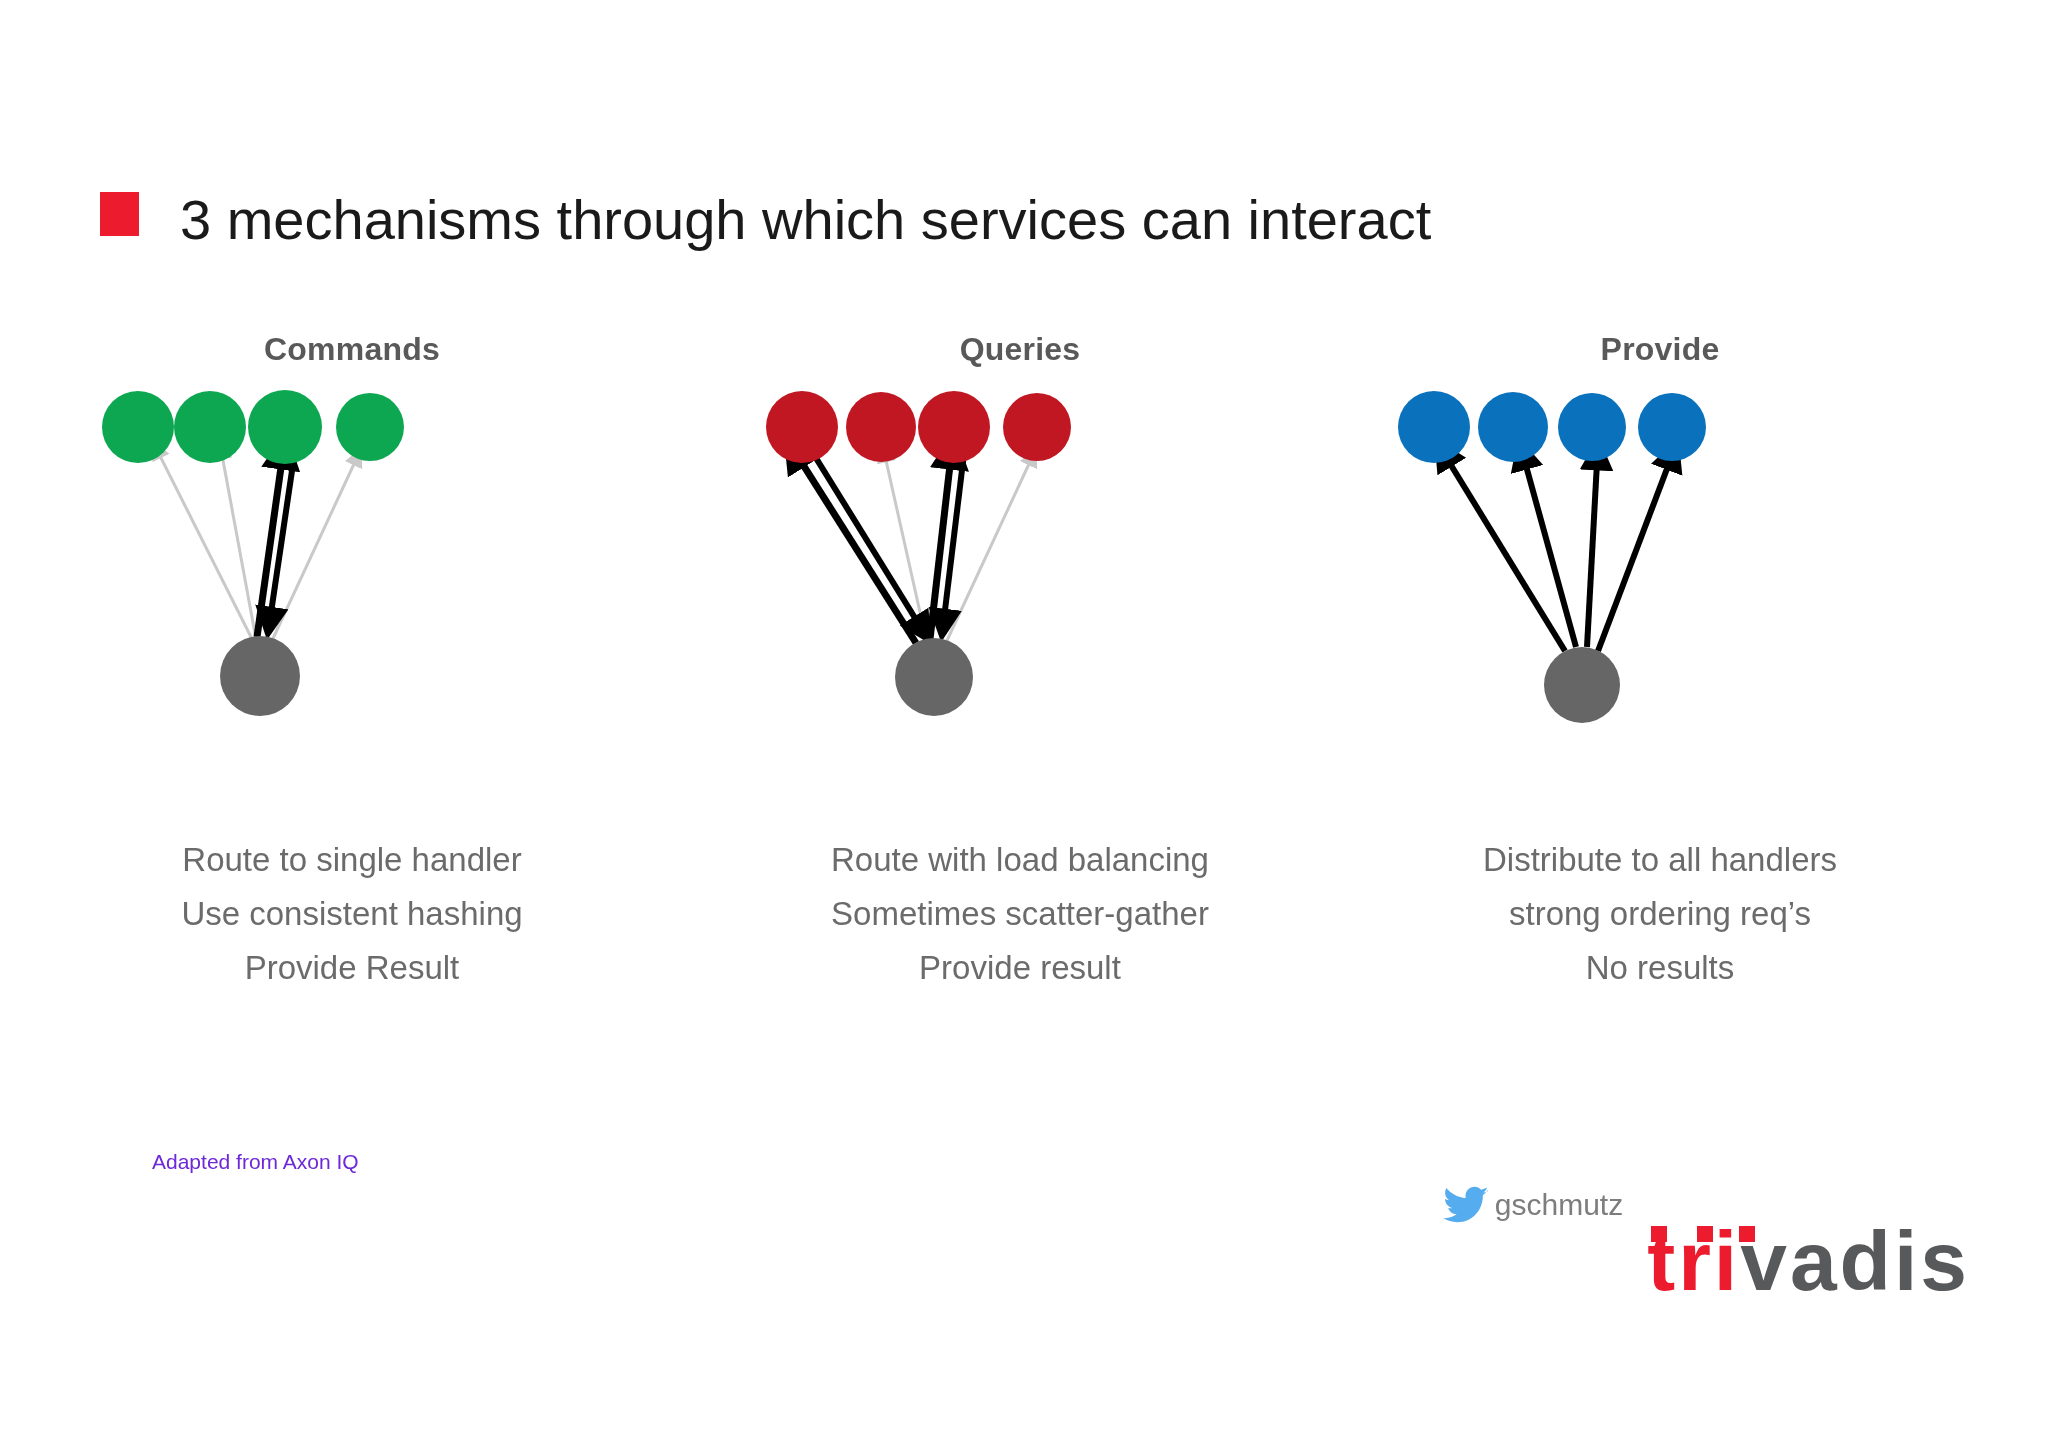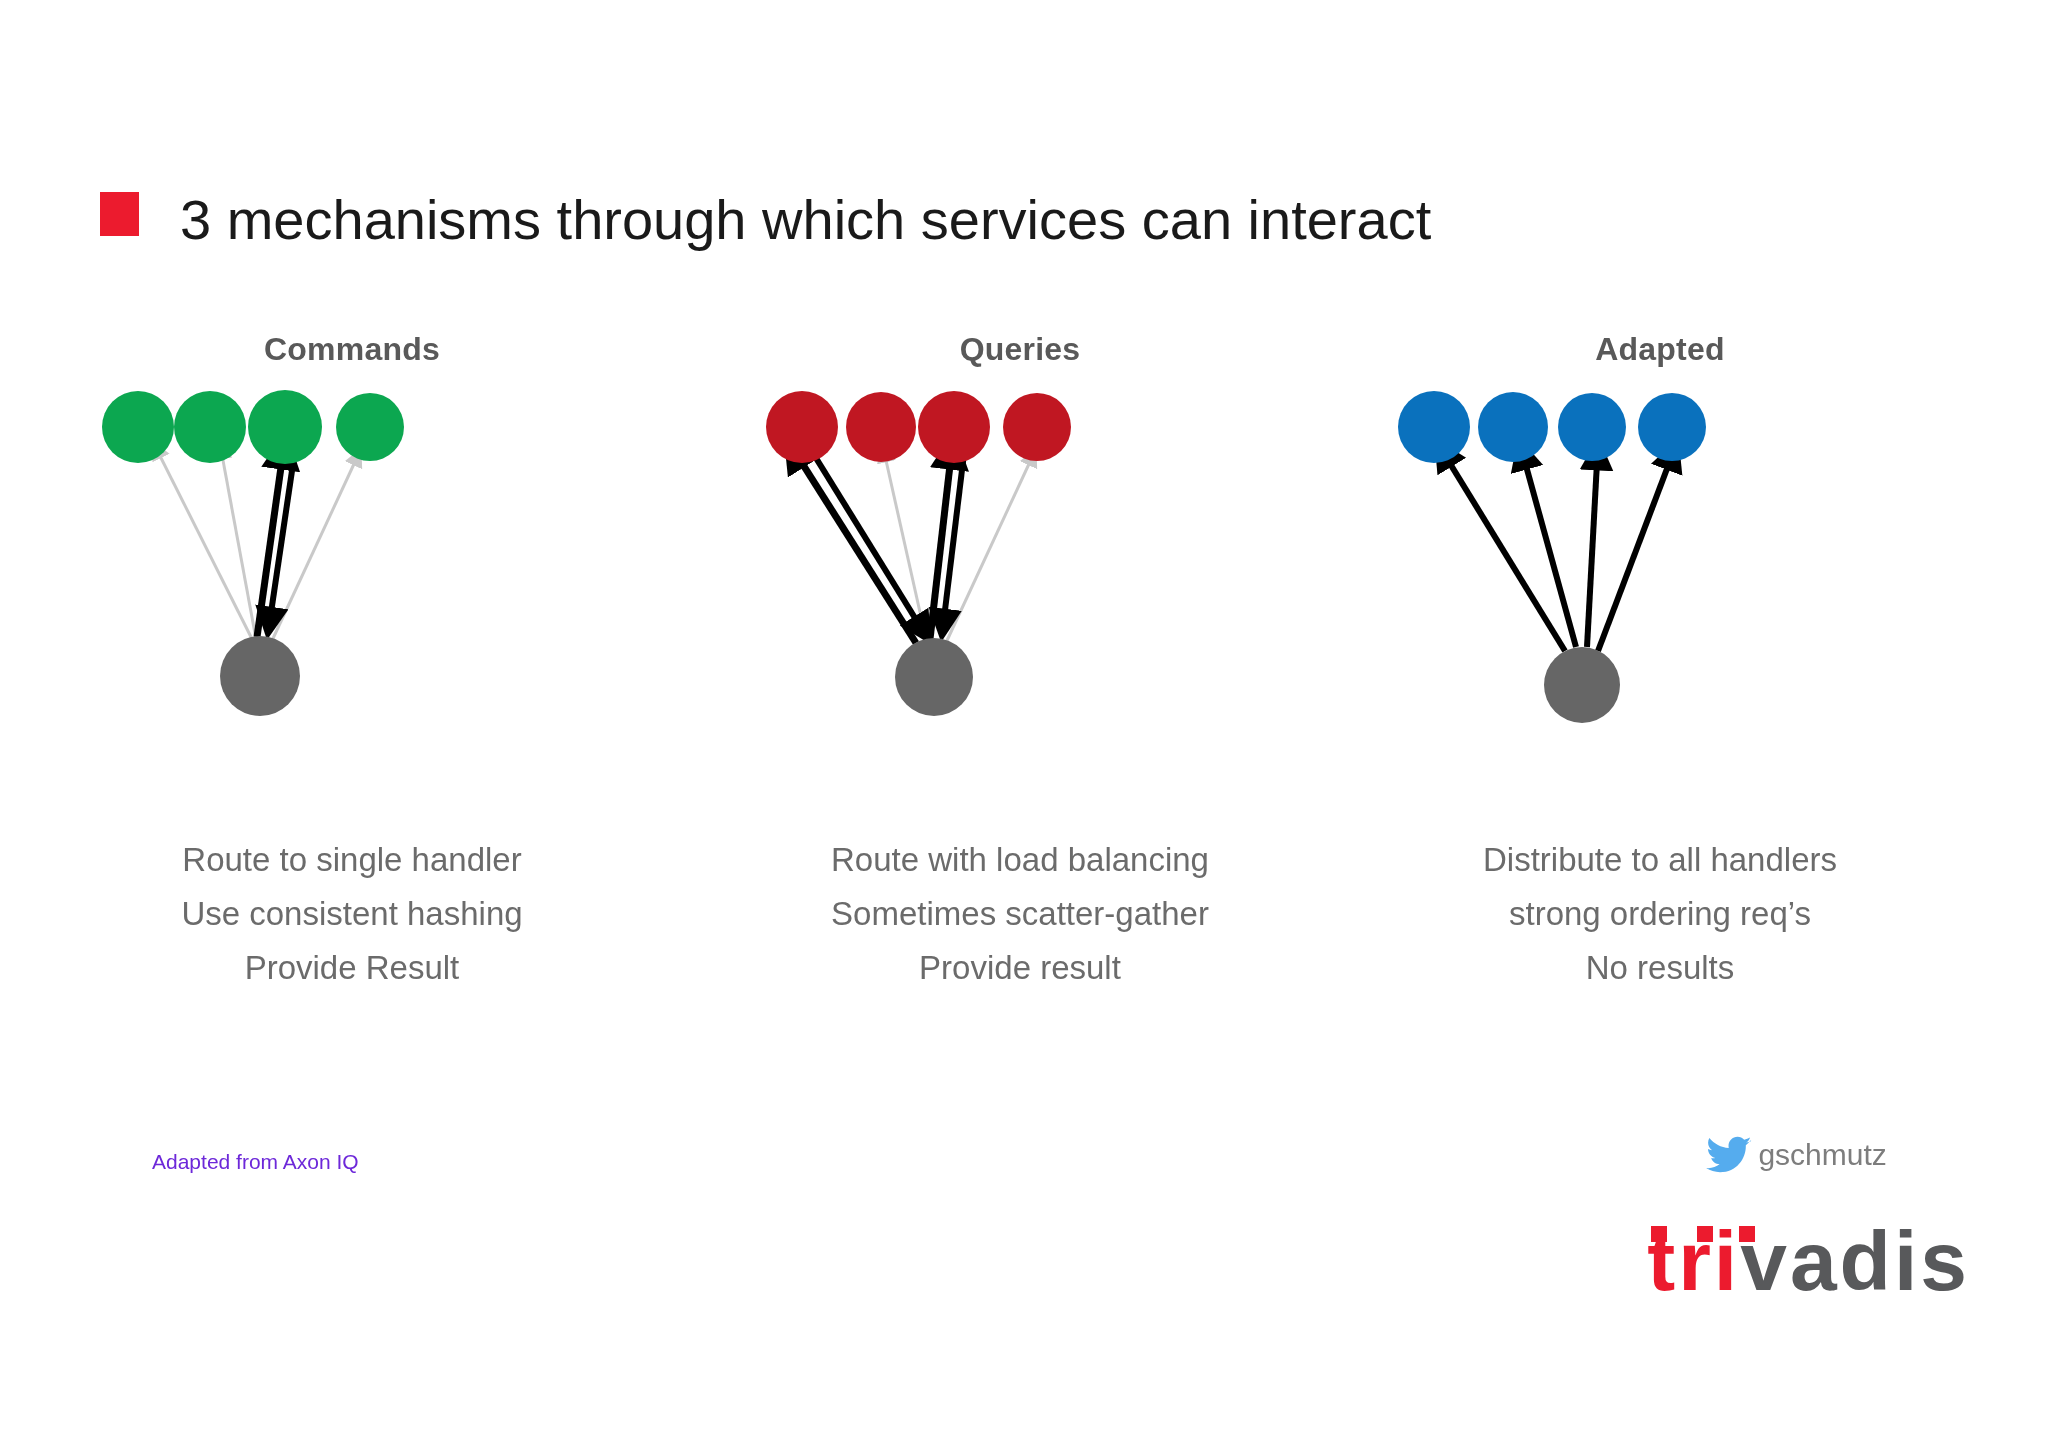--- a/index.html
+++ b/index.html
@@ -90,22 +90,21 @@
     font-size: 21px;
     color: #6d28d9;
   }
 
   
   #footer-brand {
     position: absolute;
     right: 78px;
     bottom: 145px;
     display: flex;
-    align-items: center;
-    flex-direction: column;
+    align-items: flex-start;
   }
   #twitter-group {
     display: flex;
     align-items: center;
     margin-right: 24px;
     margin-bottom: 12px;
   }
   #twitter-icon { width: 46px; height: 38px; flex: 0 0 auto; }
   #twitter-handle {
     font-size: 30px;
@@ -216,21 +215,21 @@
     </svg>
   </div>
   <div class="col-desc">
     <div>Route with load balancing</div>
     <div>Sometimes scatter-gather</div>
     <div>Provide result</div>
   </div>
 </div>
 
 <div class="column" id="col-events">
-  <div class="col-header">Adapted</div>
+  <div class="col-header">Provide</div>
   <div class="diagram">
     <svg width="560" height="420" viewBox="0 0 560 420" xmlns="http://www.w3.org/2000/svg">
       <defs>
         <marker id="ah-bold-e" markerWidth="6" markerHeight="6" refX="4.4" refY="2.8" orient="auto">
           <path d="M0,0 L5.6,2.8 L0,5.6 z" fill="#000000"></path>
         </marker>
       </defs>
       <g>
         <line x1="185" y1="262" x2="58" y2="55" stroke="#000000" stroke-width="6" marker-end="url(#ah-bold-e)"></line>
         <line x1="196" y1="258" x2="140" y2="55" stroke="#000000" stroke-width="6" marker-end="url(#ah-bold-e)"></line>

